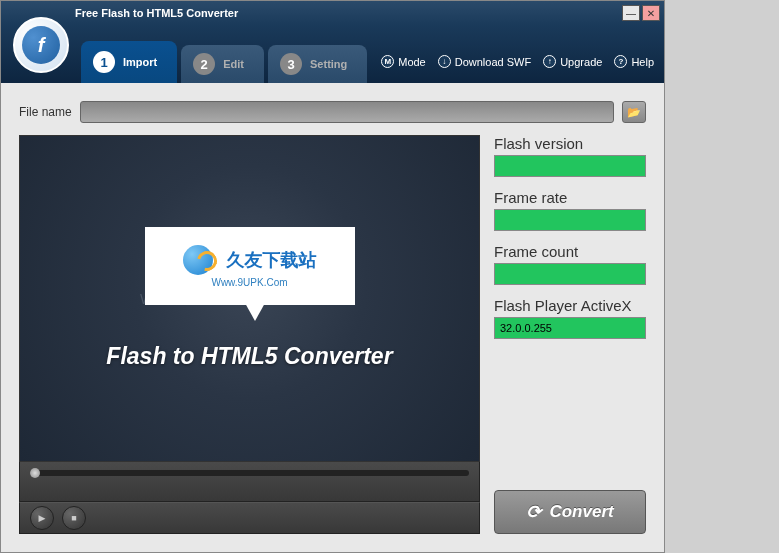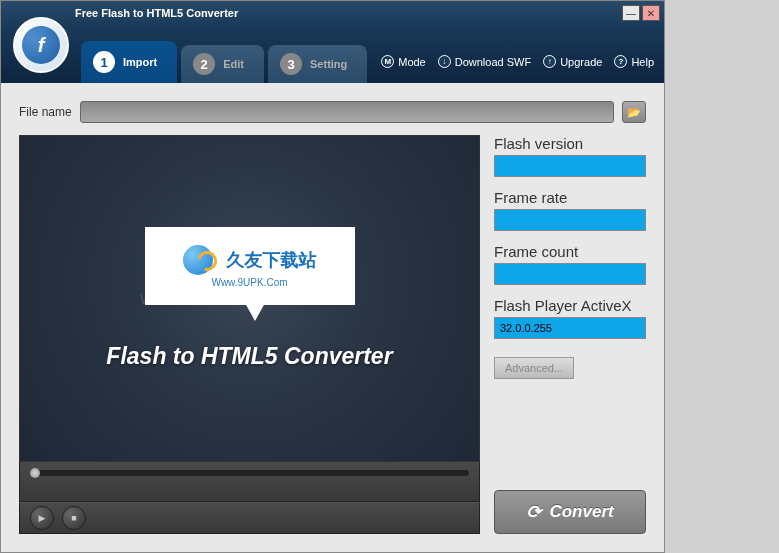--- a/index.html
+++ b/index.html
@@ -52,21 +52,21 @@
 .preview-title { color: #fff; font-size: 23px; font-weight: bold; font-style: italic; margin-top: 38px; text-shadow: 0 1px 3px rgba(0,0,0,0.5); }
 
 .controls { height: 40px; background: linear-gradient(#4a4a4a, #383838); border: 1px solid #222; border-top: none; display: flex; align-items: center; padding: 0 10px; gap: 8px; }
 .ctrl-btn { width: 24px; height: 24px; border-radius: 50%; background: radial-gradient(circle at 30% 30%, #666, #333); border: 1px solid #222; display: flex; align-items: center; justify-content: center; cursor: pointer; color: #ccc; font-size: 9px; }
 .progress { flex: 1; height: 6px; background: #222; border-radius: 3px; position: relative; margin-bottom: 18px; }
 .progress::before { content: ''; position: absolute; left: 0; top: -2px; width: 10px; height: 10px; background: radial-gradient(#ddd, #888); border-radius: 50%; }
 
 .side-col { width: 152px; display: flex; flex-direction: column; gap: 4px; }
 .field-group { margin-bottom: 8px; }
 .field-label { font-size: 15px; color: #333; margin-bottom: 3px; display: block; }
-.field-input { width: 100%; height: 22px; background: #0ea5e9; border: 1px solid #888; padding: 0 5px; font-size: 11px; }
+.field-input { width: 100%; height: 22px; background: #22c55e; border: 1px solid #888; padding: 0 5px; font-size: 11px; }
 .adv-btn { width: 80px; height: 22px; background: linear-gradient(#ddd, #bbb); border: 1px solid #999; font-size: 11px; color: #888; cursor: pointer; margin-top: 6px; }
 
 .convert-btn { margin-top: auto; height: 44px; background: linear-gradient(#9a9a9a, #787878); border: 1px solid #555; border-radius: 4px; display: flex; align-items: center; justify-content: center; gap: 8px; cursor: pointer; color: #fff; font-size: 17px; font-weight: bold; font-style: italic; text-shadow: 0 -1px 0 rgba(0,0,0,0.4); }
 .convert-icon { font-size: 18px; }
 </style>
 </head>
 <body>
 
 <div class="window">
 
@@ -163,21 +163,20 @@
           <input class="field-input" value="" style="">
         </div>
         <div class="field-group">
           <span class="field-label">Frame count</span>
           <input class="field-input" value="" style="">
         </div>
         <div class="field-group">
           <span class="field-label">Flash Player ActiveX</span>
           <input class="field-input" value="32.0.0.255" style="">
         </div>
-        <button class="adv-btn">Advanced...</button>
 
         <div class="convert-btn">
           <span class="convert-icon">⟳</span>
           <span>Convert</span>
         </div>
       </div>
 
     </div>
   </div>
 </div>

